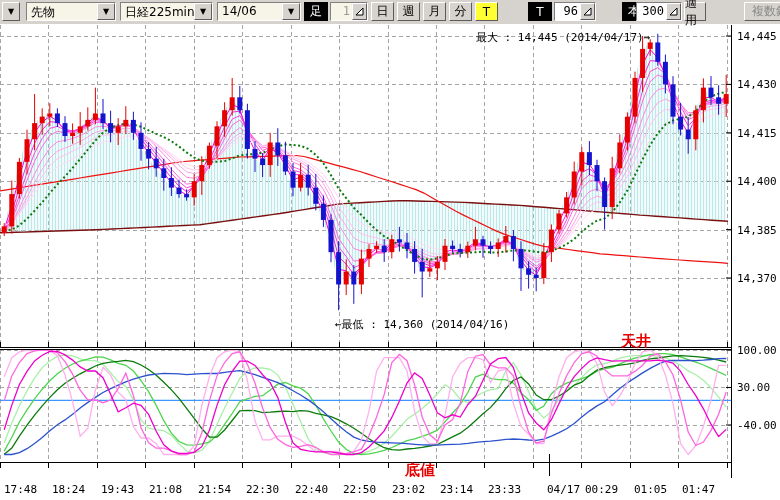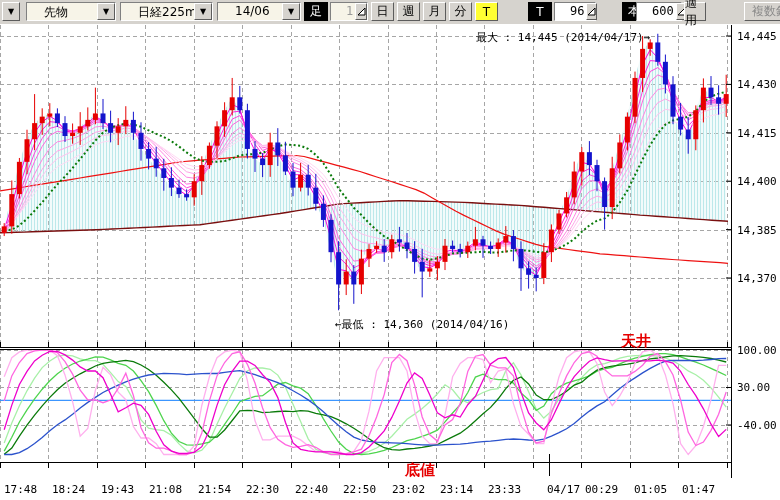--- a/index.html
+++ b/index.html
@@ -1,21 +1,21 @@
 <!DOCTYPE html>
 <html><head>
 <meta charset="utf-8">
 <style>
   html,body{margin:0;padding:0;background:#fff;}
   #app{position:relative;width:780px;height:500px;overflow:hidden;background:#fff;
        font-family:"DejaVu Sans",sans-serif;font-size:12px;color:#000;}
   
   #toolbar{position:absolute;left:0;top:0;width:780px;height:24px;background:#d6d3ce;}
   .tb{position:absolute;top:2px;height:19px;box-sizing:border-box;}
-  .sunken{border:1px solid;border-color:#808080 #ffffff #ffffff #808080;background:#f7f4e8;padding-left:13px;}
+  .sunken{border:1px solid;border-color:#808080 #ffffff #ffffff #808080;background:#f7f4e8;}
   .raised{border:1px solid;border-color:#ffffff #5c5c5c #5c5c5c #ffffff;background:#d6d3ce;}
   .combo{display:flex;align-items:stretch;}
   .combo .val{flex:1;padding:1px 3px 0 4px;white-space:nowrap;overflow:hidden;font-size:12px;}
   .combo .arrowbtn{width:16px;display:flex;align-items:center;justify-content:center;
       border:1px solid;border-color:#ffffff #5c5c5c #5c5c5c #ffffff;background:#d6d3ce;font-size:8px;}
   .blacklbl{background:#000;color:#fff;display:flex;align-items:center;justify-content:center;
       font-size:12px;border:1px solid #000;}
   .btn{display:flex;align-items:center;justify-content:center;font-size:12px;cursor:default;}
   .btn.yellow{background:#ffff33;}
   .btn.disabled{color:#8a8a8a;}
@@ -85,21 +85,21 @@
       <span class="sbtn">
         <svg width="9" height="9">
             <path d="M8 1 L8 8 L1 8 Z" fill="#ffffff" stroke="#000000"></path>
           </svg>
       </span>
     </div>
     <div class="tb blacklbl" style="left:598px;width:36px;margin-left:24px;">
       <span>本数</span>
     </div>
     <div class="tb spin sunken" style="left:636px;width:46px;background:#fff;">
-      <span class="num">600</span>
+      <span class="num">300</span>
       <span class="sbtn">
         <svg width="9" height="9">
             <path d="M8 1 L8 8 L1 8 Z" fill="#ffffff" stroke="#000000"></path>
           </svg>
       </span>
     </div>
     <div class="tb btn raised" style="left:684px;width:22px;">
       <span>適用</span>
     </div>
     <div class="tb btn raised disabled" style="left:744px;width:64px;">

